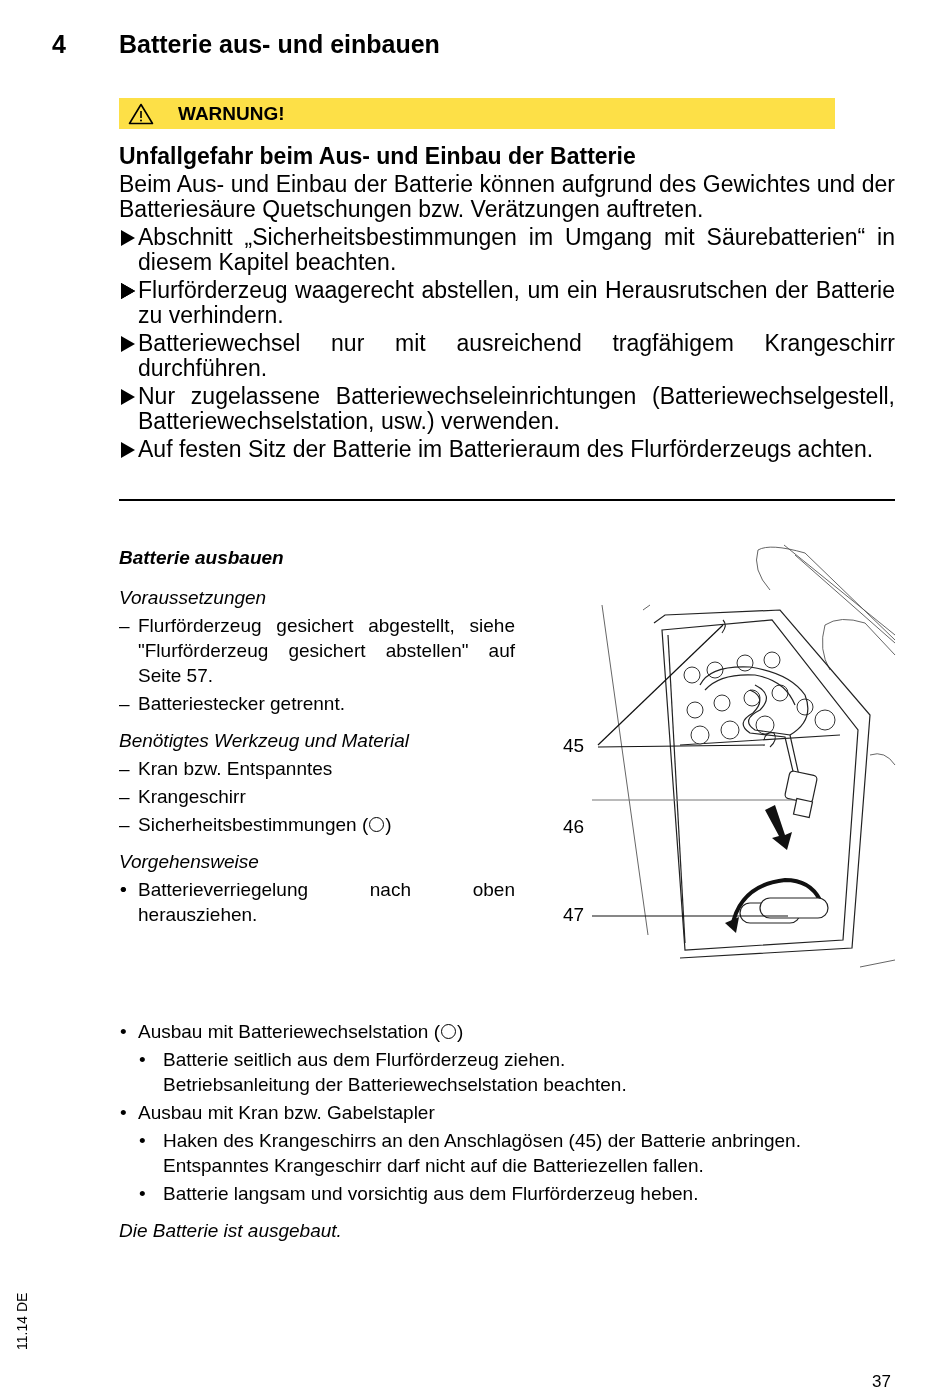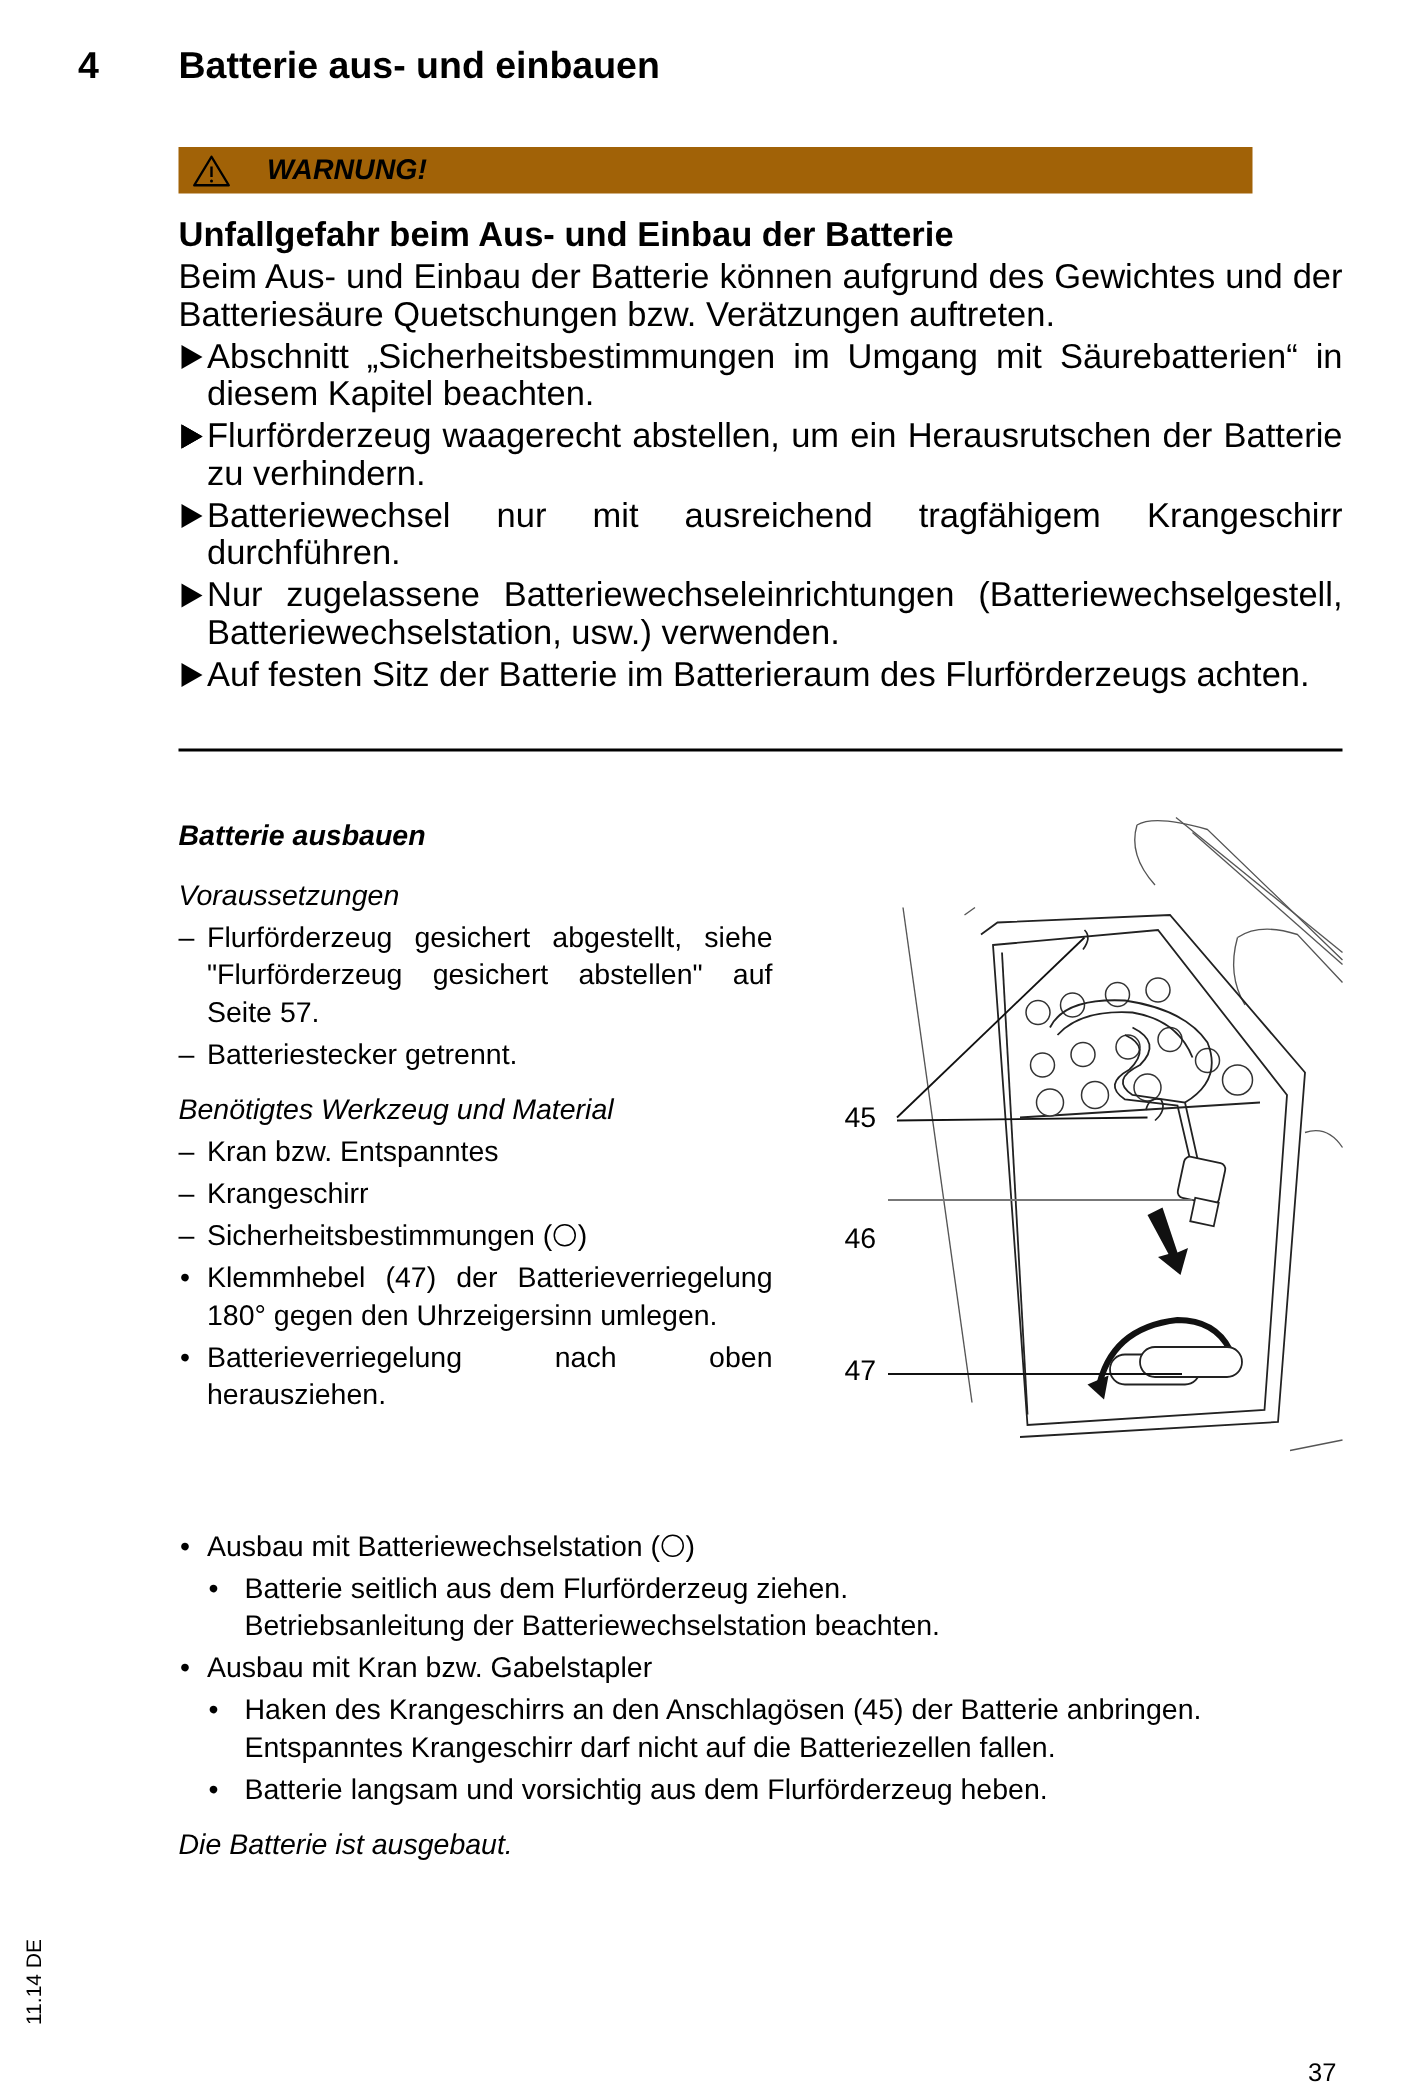--- a/index.html
+++ b/index.html
@@ -1,21 +1,21 @@
 <!DOCTYPE html>
 <html><head>
 <meta charset="utf-8">
 <style>
   html, body { margin: 0; padding: 0; background: #ffffff; }
   body { width: 950px; height: 1395px; position: relative; overflow: hidden;
          font-family: "Liberation Sans", sans-serif; color: #000; }
   .chap-num { position: absolute; left: 52px; top: 30px; font-size: 25px; font-weight: bold; }
   .chap-title { position: absolute; left: 119px; top: 30px; font-size: 25px; font-weight: bold; }
-  .warn-bar { position: absolute; left: 119px; top: 98px; width: 716px; height: 31px; background: #a16207;
-              display: flex; align-items: center; font-style: italic; }
+  .warn-bar { position: absolute; left: 119px; top: 98px; width: 716px; height: 31px; background: #fde047;
+              display: flex; align-items: center; }
   .warn-icon { margin-left: 9px; width: 26px; height: 22px; }
   .warn-label { margin-left: 24px; font-size: 19px; font-weight: bold; }
   .warn-block { position: absolute; left: 119px; top: 144px; width: 776px; font-size: 23px; line-height: 25px; }
   .warn-heading { font-weight: bold; margin-bottom: 3px; }
   .just { text-align: justify; }
   .arrow-item { position: relative; padding-left: 19px; margin-top: 3px; text-align: justify; }
   .arrow-item .tri { position: absolute; left: 2px; top: 5px; width: 0; height: 0;
                      border-top: 8px solid transparent; border-bottom: 8px solid transparent;
                      border-left: 14px solid #000; }
   .rule { position: absolute; left: 119px; top: 499px; width: 776px; height: 2px; background: #000; }
@@ -73,21 +73,22 @@
 
   <div class="sub-title first">Voraussetzungen</div>
   <div class="dash-item"><span class="mark">–</span><span>Flurförderzeug gesichert abgestellt, siehe "Flurförderzeug gesichert abstellen" auf Seite 57.</span></div>
   <div class="dash-item"><span class="mark">–</span><span>Batteriestecker getrennt.</span></div>
 
   <div class="sub-title">Benötigtes Werkzeug und Material</div>
   <div class="dash-item"><span class="mark">–</span><span>Kran bzw. Entspanntes</span></div>
   <div class="dash-item"><span class="mark">–</span><span>Krangeschirr</span></div>
   <div class="dash-item"><span class="mark">–</span><span>Sicherheitsbestimmungen (</span><span class="circle-sym"></span><span>)</span></div>
 
-  <div class="bullet-item"><span class="mark">•</span><span>Klemmhebel (47) der Batterieverriegelung 180° gegen den Uhrzeigersinn umlegen.</span></div>
+  <div class="sub-title">Vorgehensweise</div>
+  <div class="bullet-item"><span class="mark">•</span></div>
   <div class="bullet-item"><span class="mark">•</span><span>Batterieverriegelung nach oben herausziehen.</span></div>
 </div>
 
 <div class="wide">
   <div class="bullet-item"><span class="mark">•</span><span>Ausbau mit Batteriewechselstation (</span><span class="circle-sym"></span><span>)</span></div>
   <div class="sub-bullet">
       <span class="mark">•</span>
       <div>Batterie seitlich aus dem Flurförderzeug ziehen.</div>
       <div>Betriebsanleitung der Batteriewechselstation beachten.</div>
     </div>

